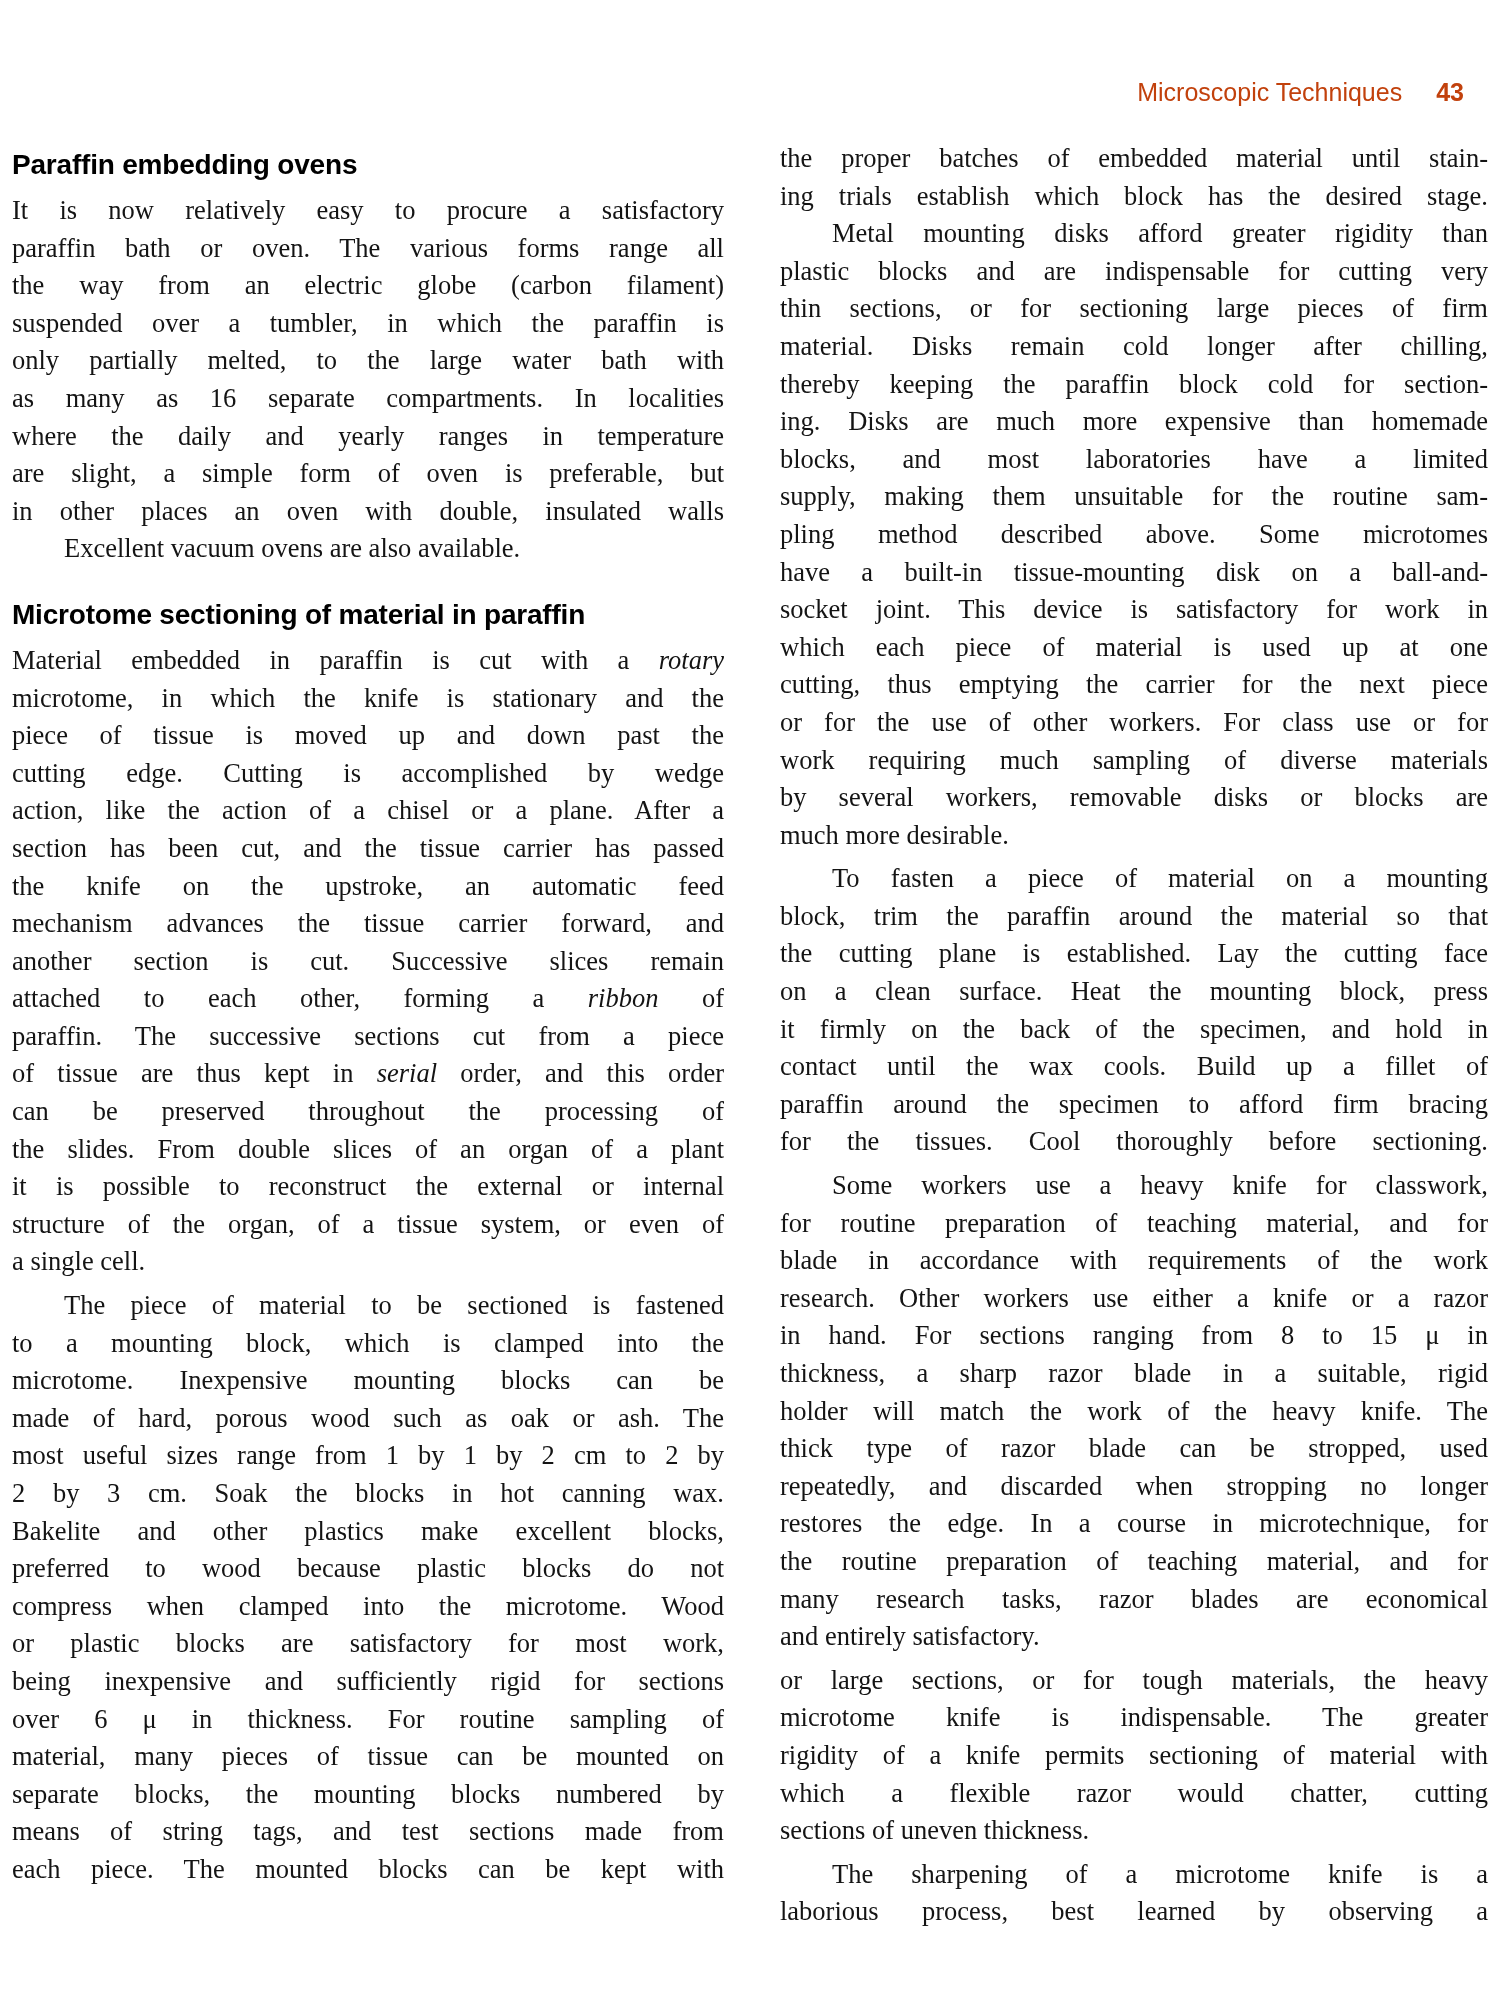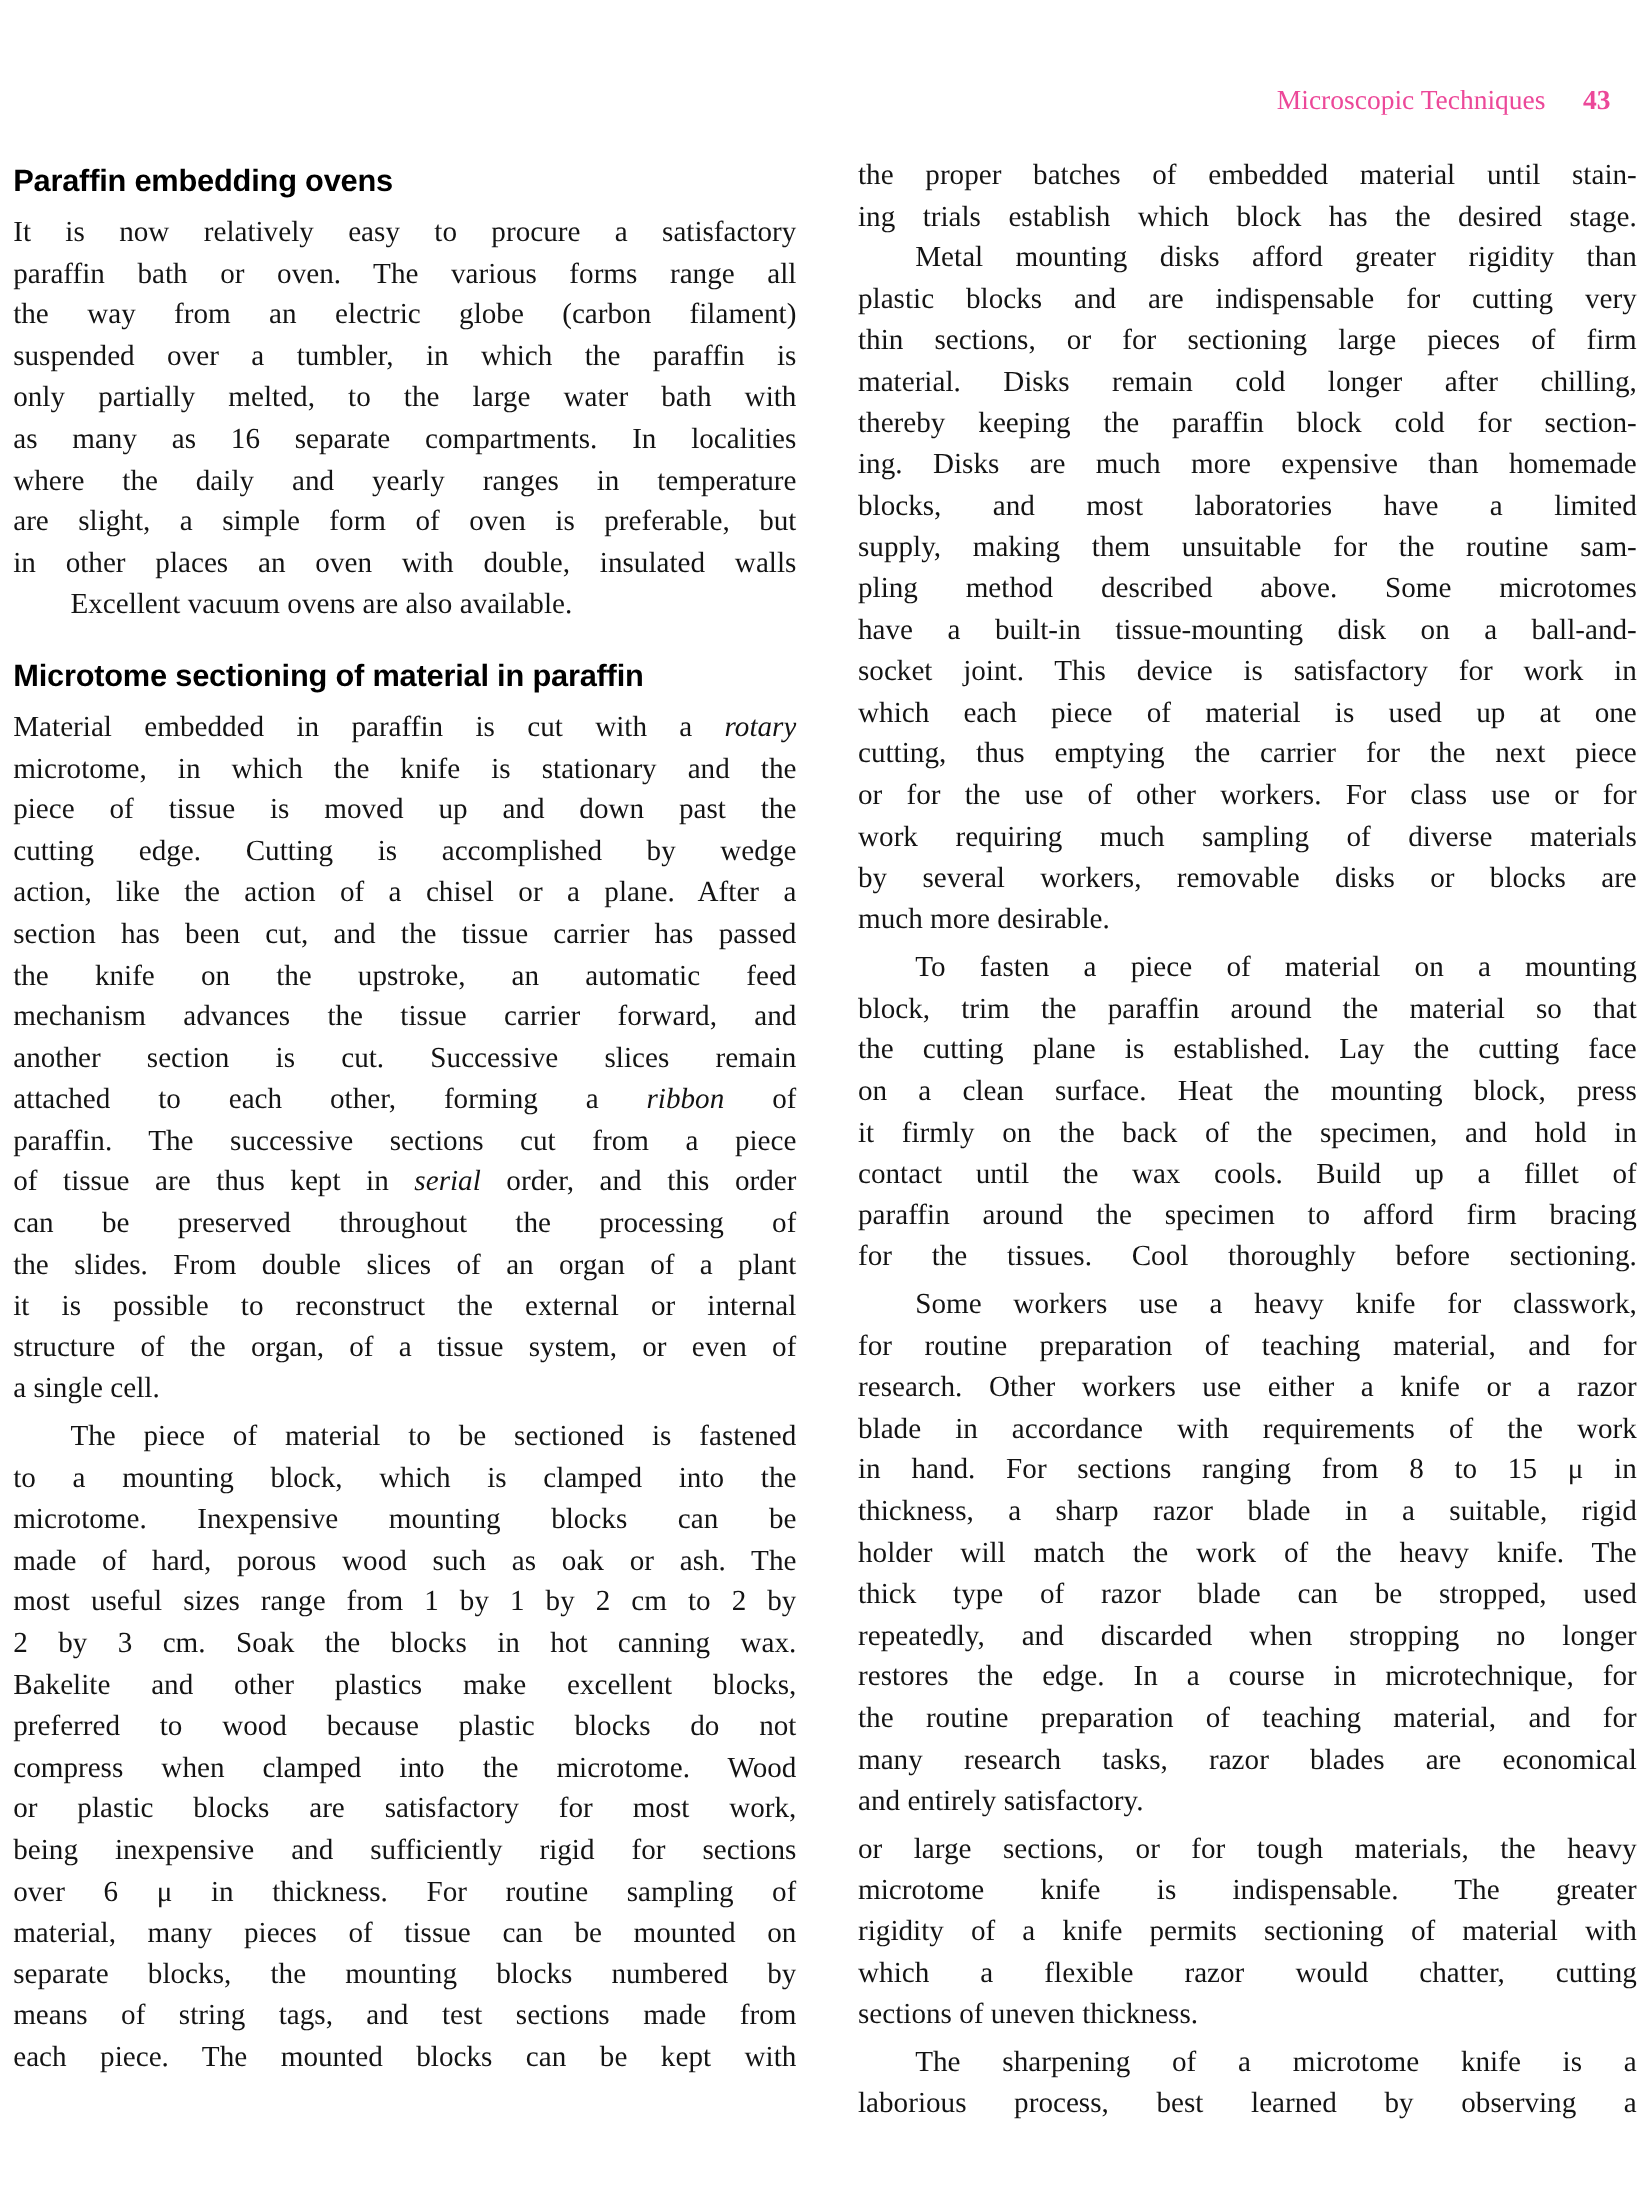--- a/index.html
+++ b/index.html
@@ -1,19 +1,19 @@
 <!DOCTYPE html>
 <html><head>
 <meta charset="utf-8">
 <style>
   html, body { margin: 0; padding: 0; background: #ffffff; }
   body { width: 1500px; height: 2000px; position: relative; overflow: hidden; color: #111; }
   .running-head {
     position: absolute; top: 78px; right: 36px;
-    font-family: Liberation Serif, serif; font-size: 25px; color: #ec4899;
+    font-family: Liberation Sans, sans-serif; font-size: 25px; color: #c2410c;
     display: flex; gap: 34px; align-items: baseline;
   }
   .running-head .page-num { font-weight: bold; }
   .col { position: absolute; top: 0; width: 712px; }
   .col-left { left: 12px; top: 148px; }
   .col-right { left: 780px; top: 140px; width: 708px; }
   .heading {
     font-family: "Liberation Sans", sans-serif; font-weight: bold; font-size: 28px;
     letter-spacing: -0.2px; margin: 0 0 10px 0; height: 34px; line-height: 34px; color: #000000;
   }
@@ -134,22 +134,22 @@
       <div class="line">on a clean surface. Heat the mounting block, press</div>
       <div class="line">it firmly on the back of the specimen, and hold in</div>
       <div class="line">contact until the wax cools. Build up a fillet of</div>
       <div class="line">paraffin around the specimen to afford firm bracing</div>
       <div class="line">for the tissues. Cool thoroughly before sectioning.</div>
     </div>
   <div class="gap-small"></div>
   <div class="para">
       <div class="line indent">Some workers use a heavy knife for classwork,</div>
       <div class="line">for routine preparation of teaching material, and for</div>
+      <div class="line">blade in accordance with requirements of the work</div>
       <div class="line">research. Other workers use either a knife or a razor</div>
-      <div class="line">blade in accordance with requirements of the work</div>
       <div class="line">in hand. For sections ranging from 8 to 15 μ in</div>
       <div class="line">thickness, a sharp razor blade in a suitable, rigid</div>
       <div class="line">holder will match the work of the heavy knife. The</div>
       <div class="line">thick type of razor blade can be stropped, used</div>
       <div class="line">repeatedly, and discarded when stropping no longer</div>
       <div class="line">restores the edge. In a course in microtechnique, for</div>
       <div class="line">the routine preparation of teaching material, and for</div>
       <div class="line">many research tasks, razor blades are economical</div>
       <div class="line last">and entirely satisfactory.</div>
     </div>

